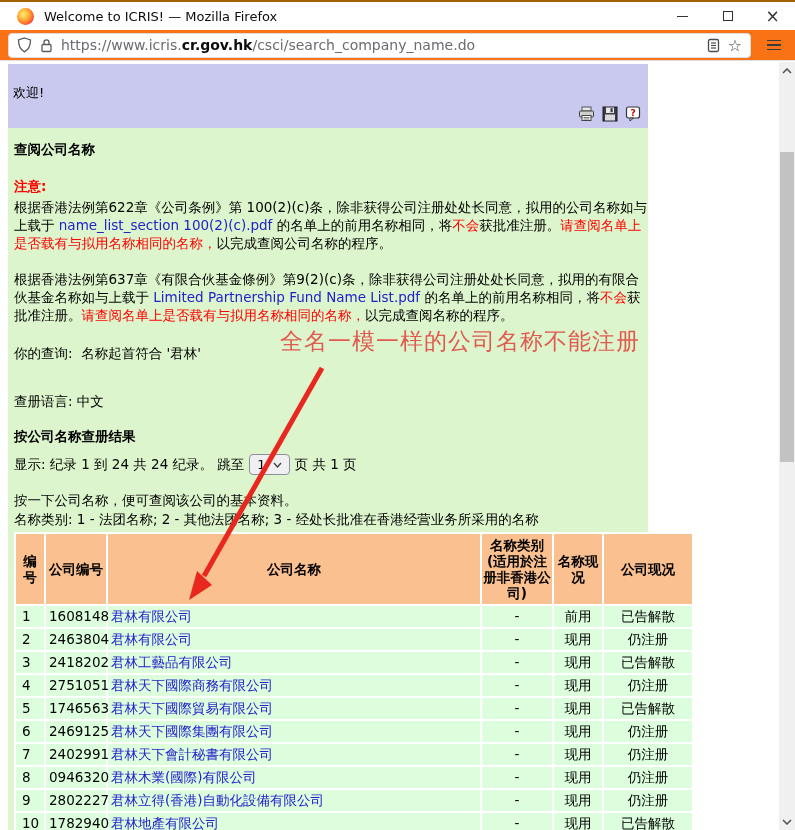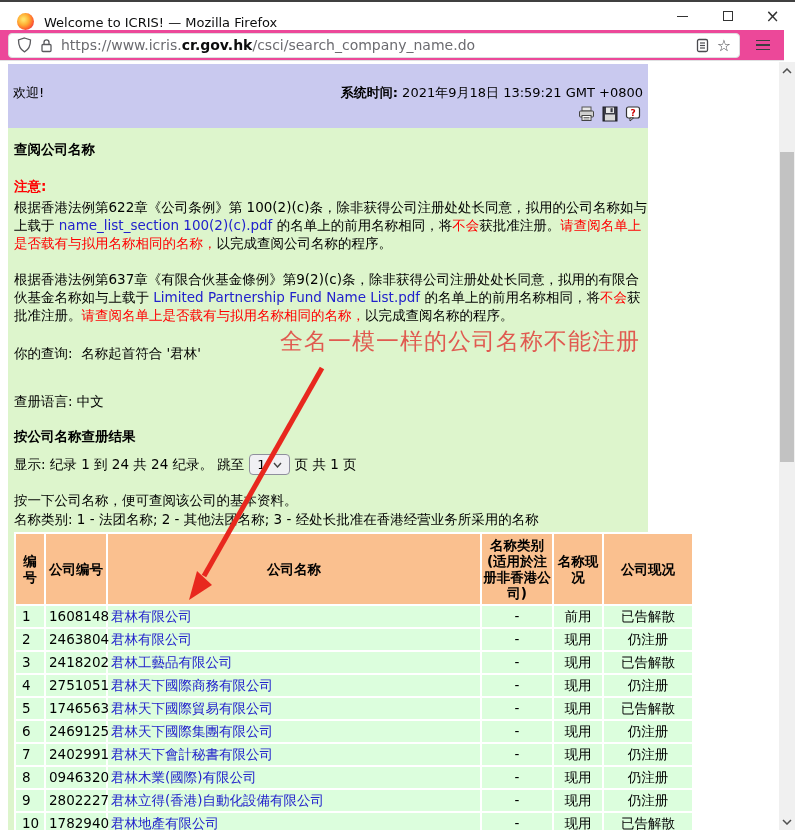--- a/index.html
+++ b/index.html
@@ -6,37 +6,37 @@
   html,body { margin:0; padding:0; }
   body {
     width:795px; height:830px; position:relative; overflow:hidden;
     background:#ffffff; font-family:"DejaVu Sans","Liberation Sans",sans-serif;
     color:#000;
   }
 
   
   .titlebar {
     position:absolute; top:0; left:0; right:0; height:30px;
-    background:#ffffff; border-top:2px solid #404040;
-    display:flex; align-items:flex-end;
+    background:#ffffff; border-top:2px solid #a16207;
+    display:flex; align-items:center;
   }
   .fx-logo {
     width:17px; height:17px; margin-left:17px; border-radius:50%;
     background: radial-gradient(circle at 38% 38%, #ffe066 8%, #ffad33 38%, #ff5f2e 66%, #b5007f 100%);
   }
   .title-text { margin-left:10px; font-size:13px; color:#0c0c0d; }
   .win-controls { margin-left:auto; display:flex; height:28px; }
   .win-btn { width:45px; display:flex; align-items:center; justify-content:center; color:#222; }
   .glyph-min { display:block; width:11px; height:1px; background:#333; }
   .glyph-max { display:block; width:10px; height:10px; border:1px solid #333; }
   .glyph-close { font-size:17px; line-height:1; color:#333; }
 
   .toolbar {
-    position:absolute; top:30px; left:0; right:11px; height:31px;
-    background:#ec4899; border-bottom:1px solid #e0e0e2;
+    position:absolute; top:30px; left:0; right:0; height:31px;
+    background:#f97316; border-bottom:1px solid #e0e0e2;
     display:flex; align-items:center;
   }
   .url-field {
     flex:1; height:25px; margin:0 8px 0 8px; padding:0 8px;
     background:#ffffff; border:1px solid #dddddf; border-radius:4px;
     display:flex; align-items:center; gap:8px; font-size:14px;
   }
   .url-text { flex:1; white-space:nowrap; overflow:hidden; color:#6b6b70; }
   .url-text b { color:#0c0c0d; font-weight:bold; }
   .ufi { display:flex; align-items:center; color:#5a5a5e; }
@@ -154,21 +154,20 @@
       <i></i>
     </span>
 </div>
 
 <div class="page-area">
   <div class="content-wrap">
 
     <div class="banner">
       <div class="banner-row1">
         <span>欢迎!</span>
-        <span><b>系统时间:</b> <span>2021年9月18日 13:59:21 GMT +0800</span></span>
       </div>
       <div class="banner-icons">
         <span>
           <svg width="17" height="16" viewBox="0 0 17 16">
               <rect x="4" y="1" width="9" height="4" fill="#e8e8e8" stroke="#555" stroke-width="1"></rect>
               <rect x="1.5" y="5" width="14" height="6" rx="1" fill="#cfcfcf" stroke="#444" stroke-width="1"></rect>
               <rect x="4" y="9.5" width="9" height="5" fill="#ffffff" stroke="#444" stroke-width="1"></rect>
               <line x1="5.5" y1="11.5" x2="11.5" y2="11.5" stroke="#777" stroke-width="1"></line>
               <line x1="5.5" y1="13" x2="11.5" y2="13" stroke="#777" stroke-width="1"></line>
             </svg>

